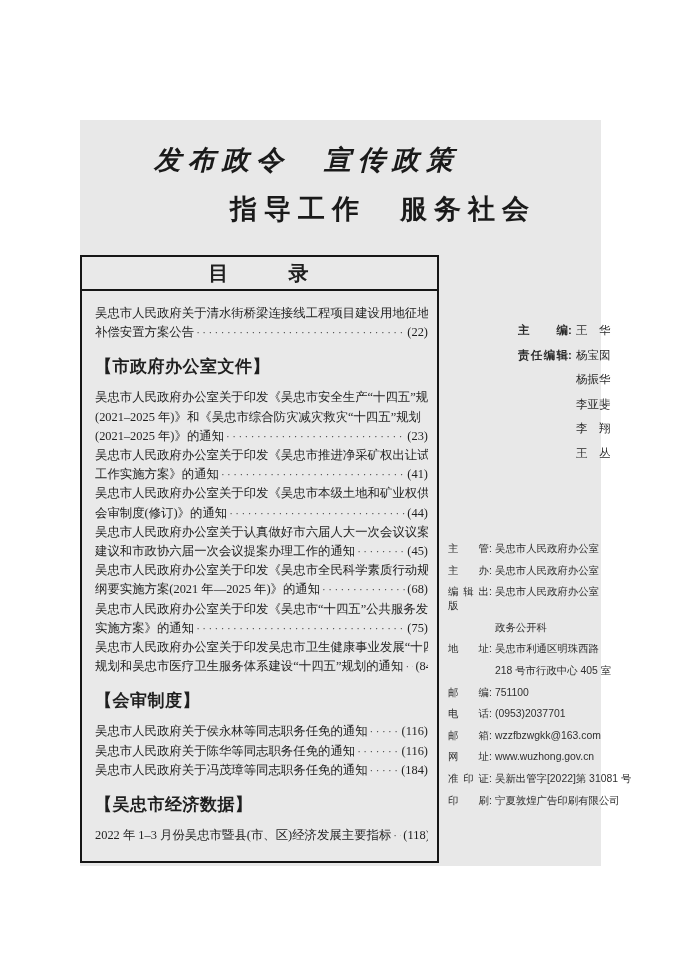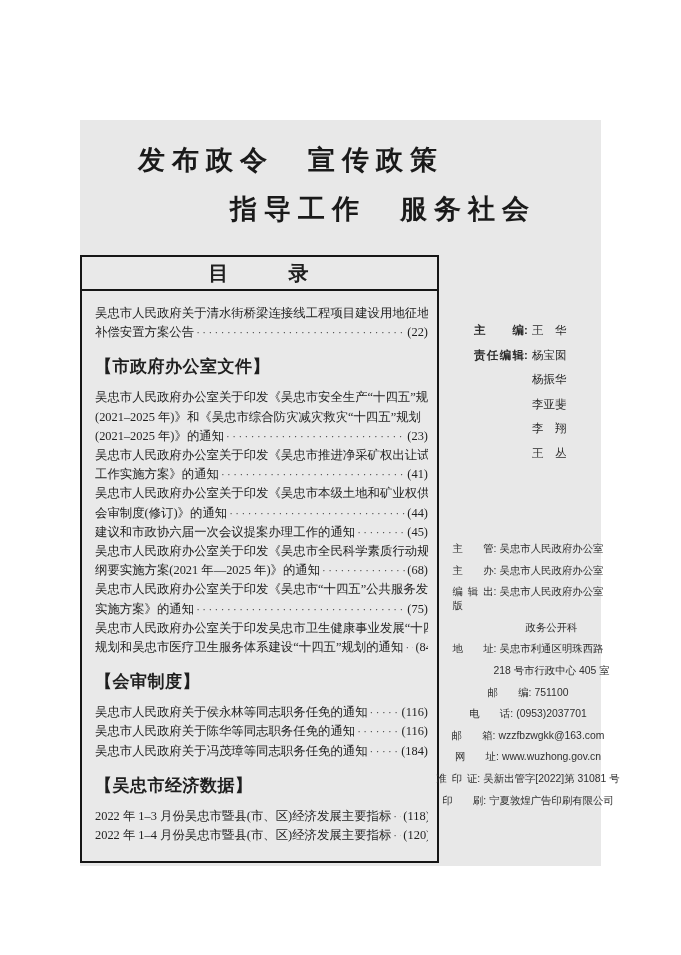--- a/index.html
+++ b/index.html
@@ -17,21 +17,21 @@
   
   .slogan{
     position:absolute;
     font-weight:bold;
     font-size:27px;
     letter-spacing:7px;
     color:#1a1a1a;
     white-space:nowrap;
     font-family:"Liberation Serif","DejaVu Serif",serif;
   }
-  .s1{left:58px;top:22px;}
+  .s1{left:74px;top:22px;font-style:italic;}
   .s2{left:150px;top:71px;text-align:center;}
   
   .toc-box{
     position:absolute;left:0px;top:135px;width:359px;height:608px;
     border:2px solid #161616;box-sizing:border-box;
     background:#e9e9e9;
   }
   .toc-header{
     height:32px;border-bottom:2px solid #161616;
     display:flex;justify-content:center;align-items:center;gap:58px;
@@ -60,35 +60,35 @@
   }
   .pagenum{white-space:nowrap;flex-shrink:0;}
   .pagenum::before{content:"(";}
   .pagenum::after{content:")";}
   
   .editors{
     position:absolute;left:394px;top:203px;width:130px;
     font-family:"Liberation Sans","DejaVu Sans",sans-serif;
     font-size:11.5px;color:#2a2a2a;
   }
-  .ed-row{display:flex;align-items:baseline;margin-bottom:9.5px;}
+  .ed-row{display:flex;align-items:baseline;margin-bottom:9.5px;margin-left:44px;}
   .ed-label{
     display:inline-block;width:50px;flex-shrink:0;
     text-align:justify;text-align-last:justify;
     font-weight:bold;
   }
   .ed-colon{display:inline-block;width:6px;flex-shrink:0;font-weight:bold;}
   .ed-value{padding-left:2px;white-space:nowrap;}
   
   .pub{
     position:absolute;left:368px;top:422px;width:160px;
     font-family:"Liberation Sans","DejaVu Sans",sans-serif;
     font-size:10.4px;color:#2f2f2f;
   }
-  .pub-row{display:flex;align-items:baseline;margin-bottom:7.6px;justify-content:center;}
+  .pub-row{display:flex;align-items:baseline;margin-bottom:7.6px;}
   .pub-label{
     display:inline-block;width:41px;flex-shrink:0;
     text-align:justify;text-align-last:justify;
   }
   .pub-colon{display:inline-block;width:5px;flex-shrink:0;}
   .pub-value{padding-left:1px;white-space:nowrap;}
 </style>
 </head>
 <body>
 
@@ -144,20 +144,23 @@
               <span class="toc-text">吴忠市人民政府办公室关于印发《吴忠市本级土地和矿业权供应</span>
             </div>
             <div class="toc-line">
               <span class="toc-text">会审制度(修订)》的通知</span>
               <span class="leader"></span>
               <span class="pagenum">44</span>
             </div>
           </div>
           <div class="toc-entry">
             <div class="toc-line">
+              <span class="toc-text">吴忠市人民政府办公室关于认真做好市六届人大一次会议议案</span>
+            </div>
+            <div class="toc-line">
               <span class="toc-text">建议和市政协六届一次会议提案办理工作的通知</span>
               <span class="leader"></span>
               <span class="pagenum">45</span>
             </div>
           </div>
           <div class="toc-entry">
             <div class="toc-line">
               <span class="toc-text">吴忠市人民政府办公室关于印发《吴忠市全民科学素质行动规划</span>
             </div>
             <div class="toc-line">
@@ -207,27 +210,20 @@
               <span class="leader"></span>
               <span class="pagenum">184</span>
             </div>
           </div>
           <div class="toc-section">【吴忠市经济数据】</div>
           <div class="toc-entry">
             <div class="toc-line">
               <span class="toc-text">2022 年 1–3 月份吴忠市暨县(市、区)经济发展主要指标</span>
               <span class="leader"></span>
               <span class="pagenum">118</span>
-            </div>
-          </div>
-          <div class="toc-entry">
-            <div class="toc-line">
-              <span class="toc-text">2022 年 1–4 月份吴忠市暨县(市、区)经济发展主要指标</span>
-              <span class="leader"></span>
-              <span class="pagenum">120</span>
             </div>
           </div>
         </div>
     </div>
 
     <div class="editors">
         <div class="ed-row">
           <span class="ed-label">主编</span>
           <span class="ed-colon">:</span>
           <span class="ed-value">王　华</span>

